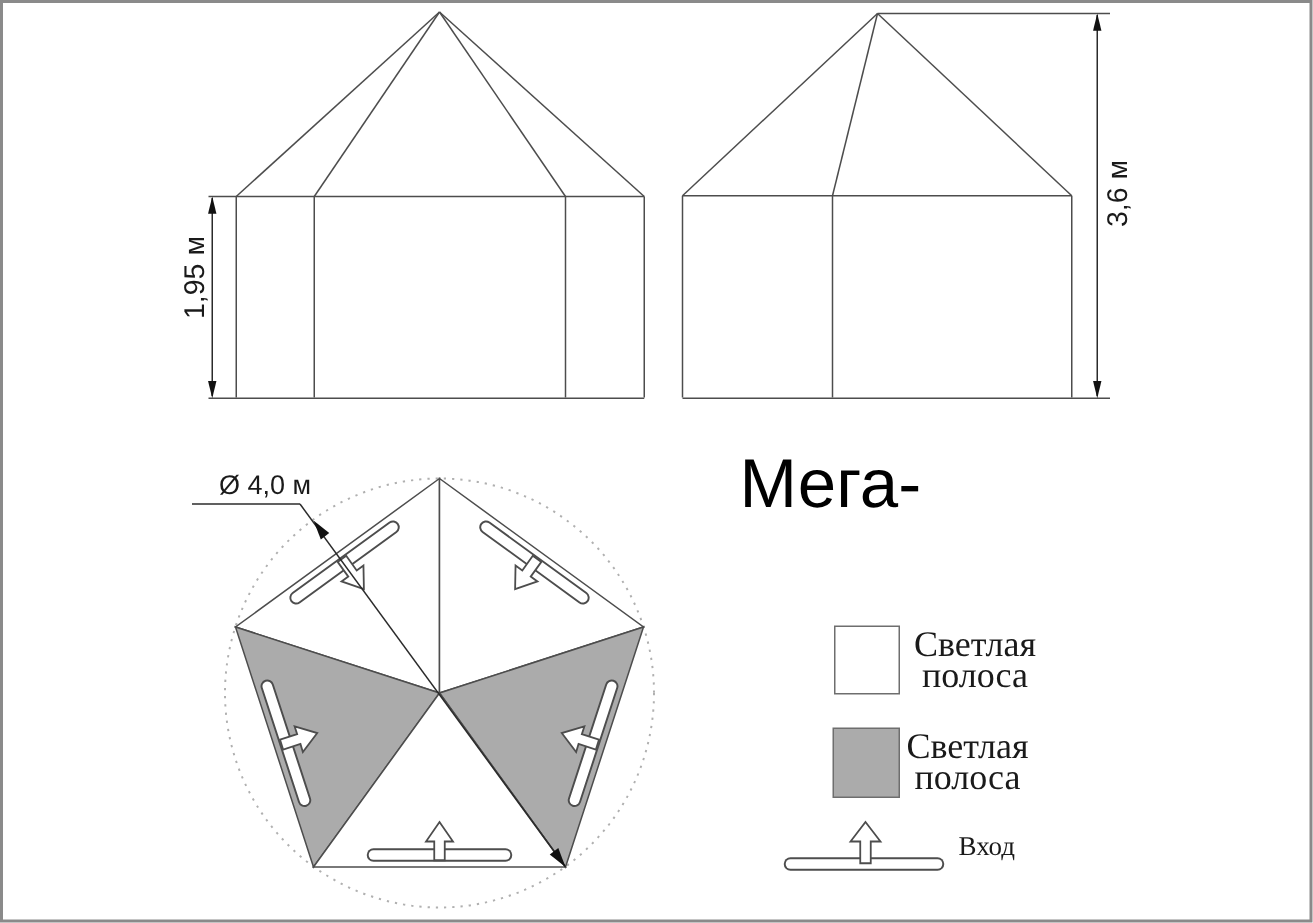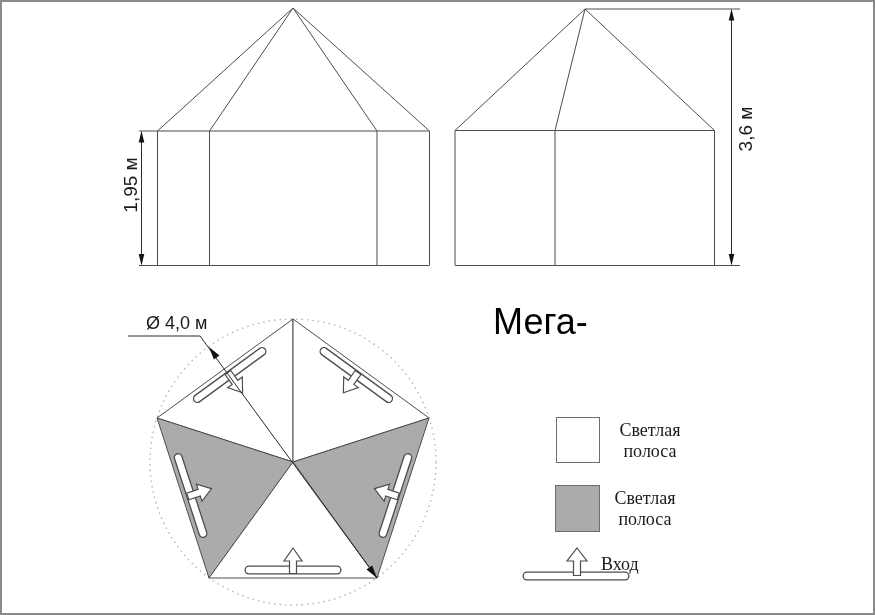--- a/index.html
+++ b/index.html
@@ -9,25 +9,25 @@
   }
   .frame{position:absolute;inset:0;border:2px solid #8a8a8a;pointer-events:none;}
   svg.drawing{position:absolute;left:0;top:0;}
   .overlay{position:absolute;white-space:nowrap;}
   .dim-label{
     font-family:"Liberation Sans",sans-serif;font-size:19px;color:#1a1a1a;
     width:120px;text-align:center;transform:rotate(-90deg);transform-origin:center;
   }
   .dia-label{font-family:"Liberation Sans",sans-serif;font-size:18px;color:#1a1a1a;margin-left:17px;}
   .title{
-    font-family:"Liberation Sans",sans-serif;font-size:36px;line-height:60px;
+    font-family:"Liberation Sans",sans-serif;font-size:46px;line-height:60px;
     color:#000;letter-spacing:0px;
   }
   .legend-label{
-    font-family:"Liberation Serif",serif;font-size:18px;line-height:21px;
+    font-family:"Liberation Serif",serif;font-size:24px;line-height:21px;
     color:#1a1a1a;width:96px;text-align:center;
   }
   .entrance-label{font-family:"Liberation Serif",serif;font-size:18px;color:#1a1a1a;}
   .ln{stroke:#4d4d4d;stroke-width:1;fill:none;}
   .dimln{stroke:#2b2b2b;stroke-width:1;fill:none;}
   .dimarrow{fill:#111;stroke:none;}
   .slot-outer{stroke:#4d4d4d;stroke-width:9;stroke-linecap:round;fill:none;}
   .slot-inner{stroke:#ffffff;stroke-width:6.4;stroke-linecap:round;fill:none;}
   .door-arrow{fill:#ffffff;stroke:#4d4d4d;stroke-width:1.2;stroke-linejoin:miter;}
   .panel{stroke:#4d4d4d;stroke-width:1;fill:#ffffff;}
@@ -142,15 +142,15 @@
 <div class="overlay legend-label" style="left:602px;top:420px;">
   <div>Светлая</div>
   <div>полоса</div>
 </div>
 
 <div class="overlay legend-label" style="left:597px;top:488px;">
   <div>Светлая</div>
   <div>полоса</div>
 </div>
 
-<div class="overlay entrance-label" style="left:601px;top:554px;">Вход</div>
+<div class="overlay entrance-label" style="left:639px;top:554px;">Вход</div>
 
 <div class="frame"></div>
 
 </body></html>

